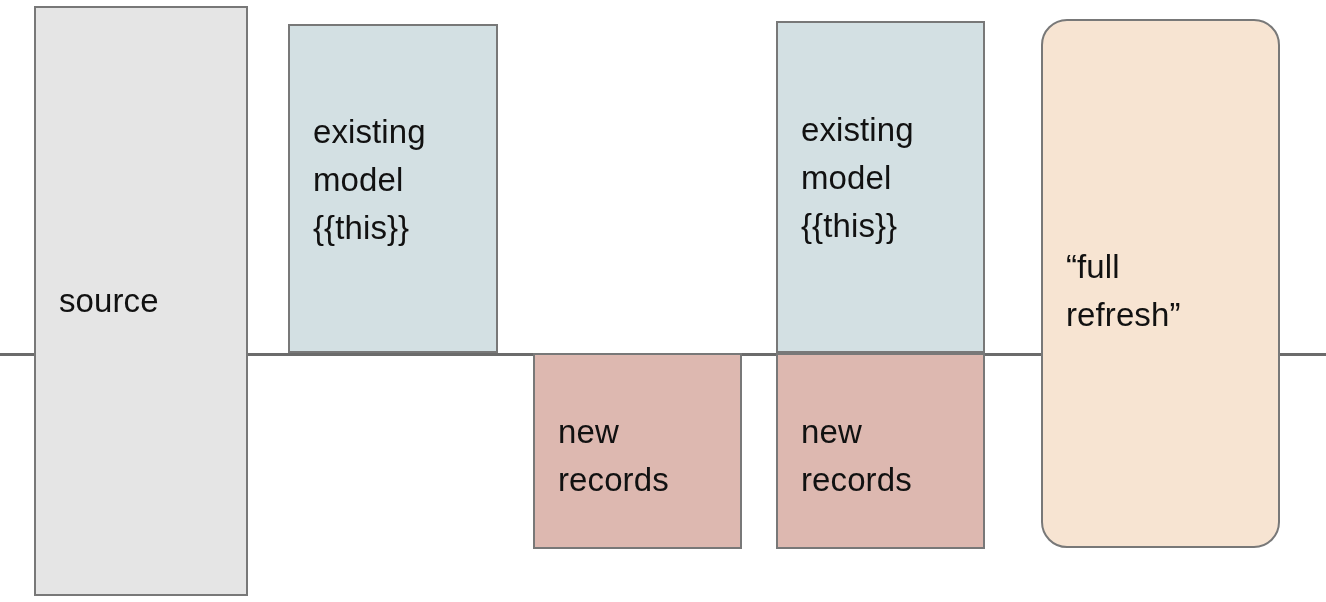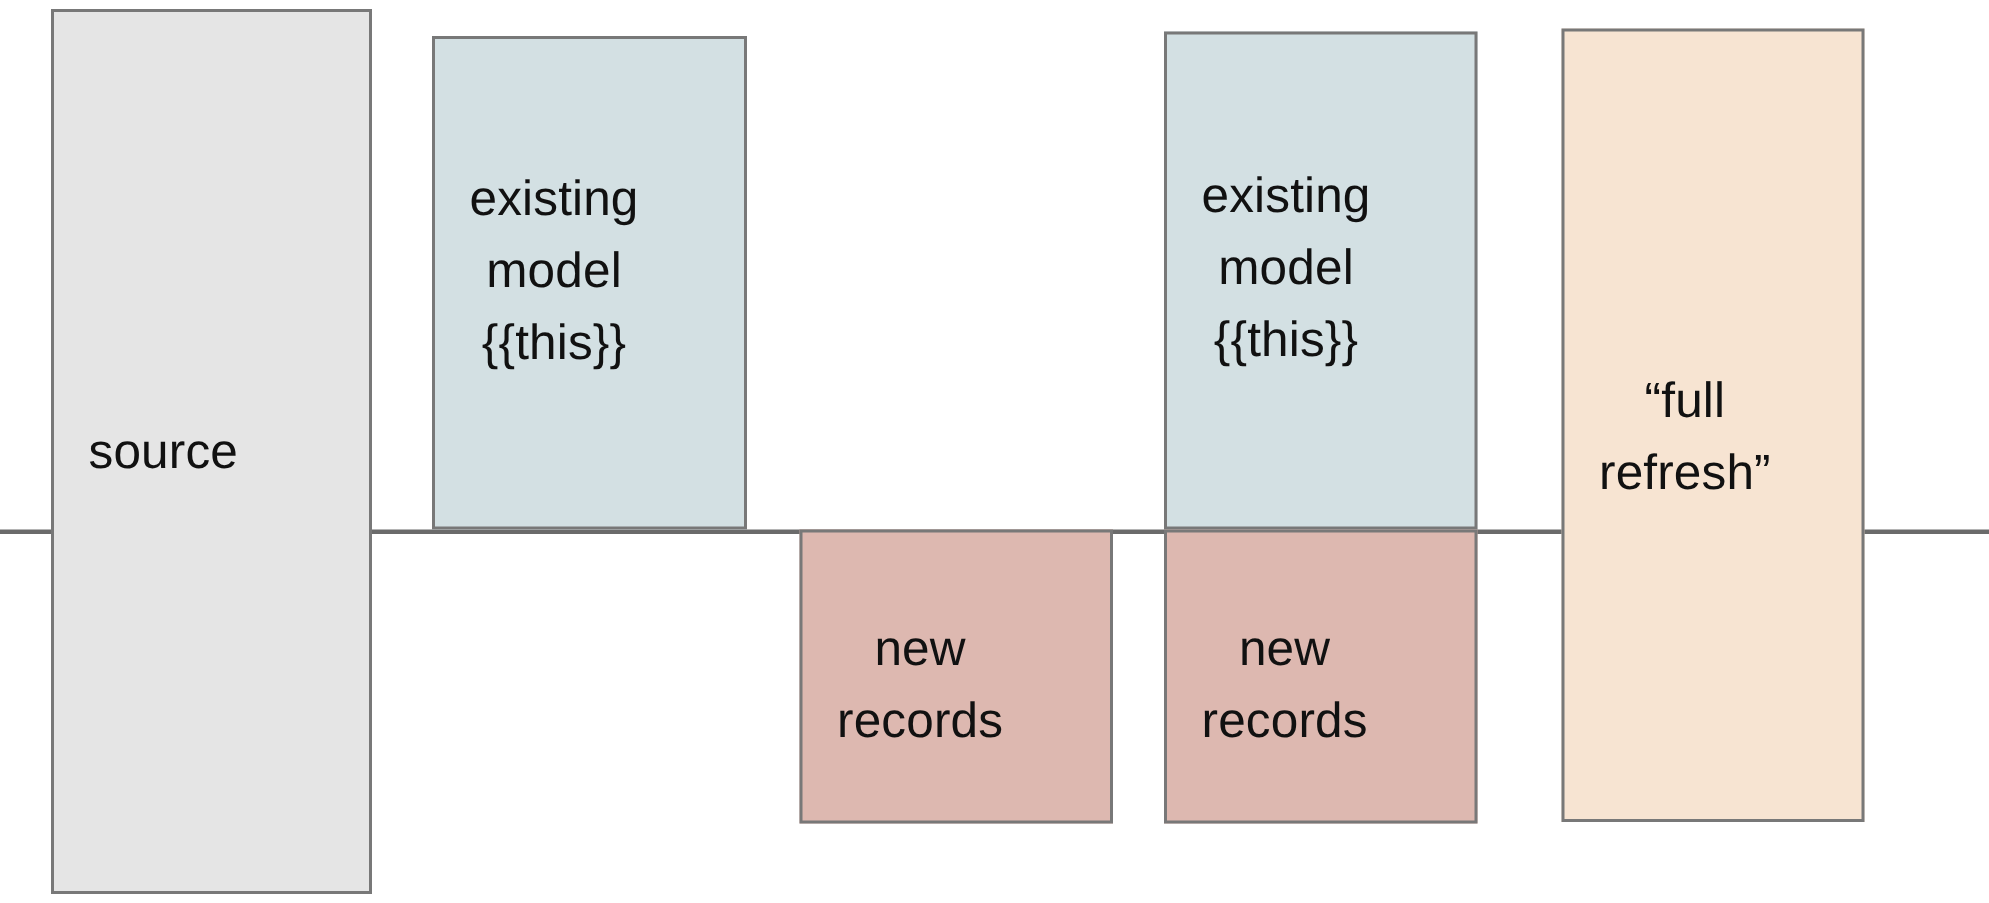--- a/index.html
+++ b/index.html
@@ -35,21 +35,21 @@
     border: 2px solid #787878;
     display: flex;
     flex-direction: column;
     justify-content: center;
     align-items: flex-start;
   }
   .box-label {
     font-size: 33px;
     line-height: 48px;
     color: #111111;
-    text-align: center;
+    text-align: left;
     white-space: pre-line;
     padding-left: 23px;
     padding-right: 10px;
     letter-spacing: 0.1px;
   }
 
   
   #box-source        { left: 34px;   top: 21px;  width: 214px; height: 527px; }
   #box-existing-1    { left: 288px;  top: 24px;  width: 210px; height: 329px; }
   #box-new-records-1 { left: 533px;  top: 353px; width: 209px; height: 196px; }
@@ -90,18 +90,18 @@
     <div class="box-label">existing
 model
 {{this}}</div>
   </div>
 
   <div class="box" id="box-new-records-2" style="left: 776px; top: 353px; width: 209px; height: 196px; background: rgb(221, 184, 176); border-color: rgb(120, 120, 120);">
     <div class="box-label">new
 records</div>
   </div>
 
-  <div class="box" id="box-full-refresh" style="left: 1041px; top: 19px; width: 202px; height: 529px; background: rgb(247, 228, 210); border-color: rgb(120, 120, 120);">
+  <div class="box" id="box-full-refresh" style="left: 1041px; top: 19px; width: 239px; height: 529px; background: rgb(247, 228, 210); border-color: rgb(120, 120, 120); border-radius: 26px;">
     <div class="box-label">“full
 refresh”</div>
   </div>
 
 </div>
 
 </body></html>

